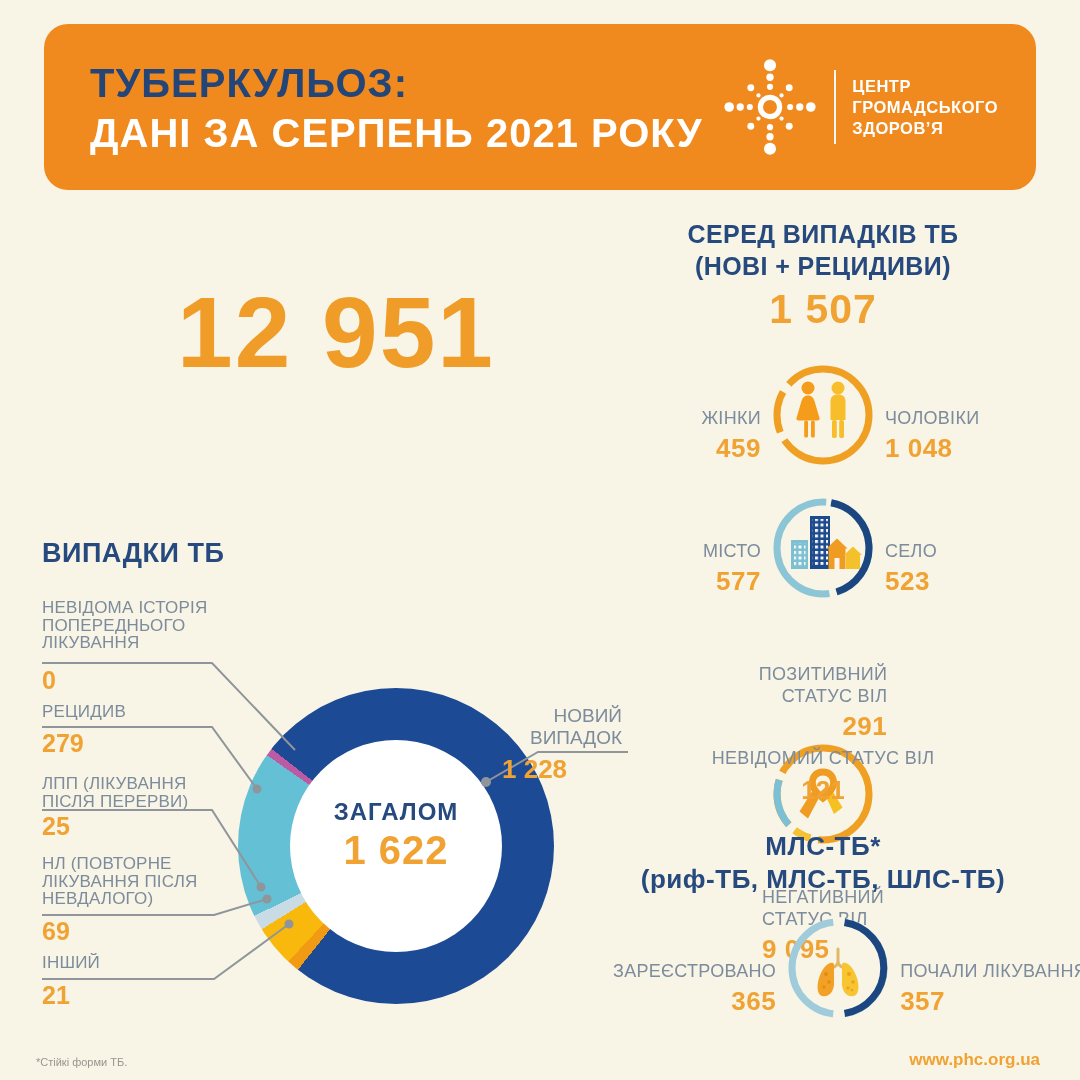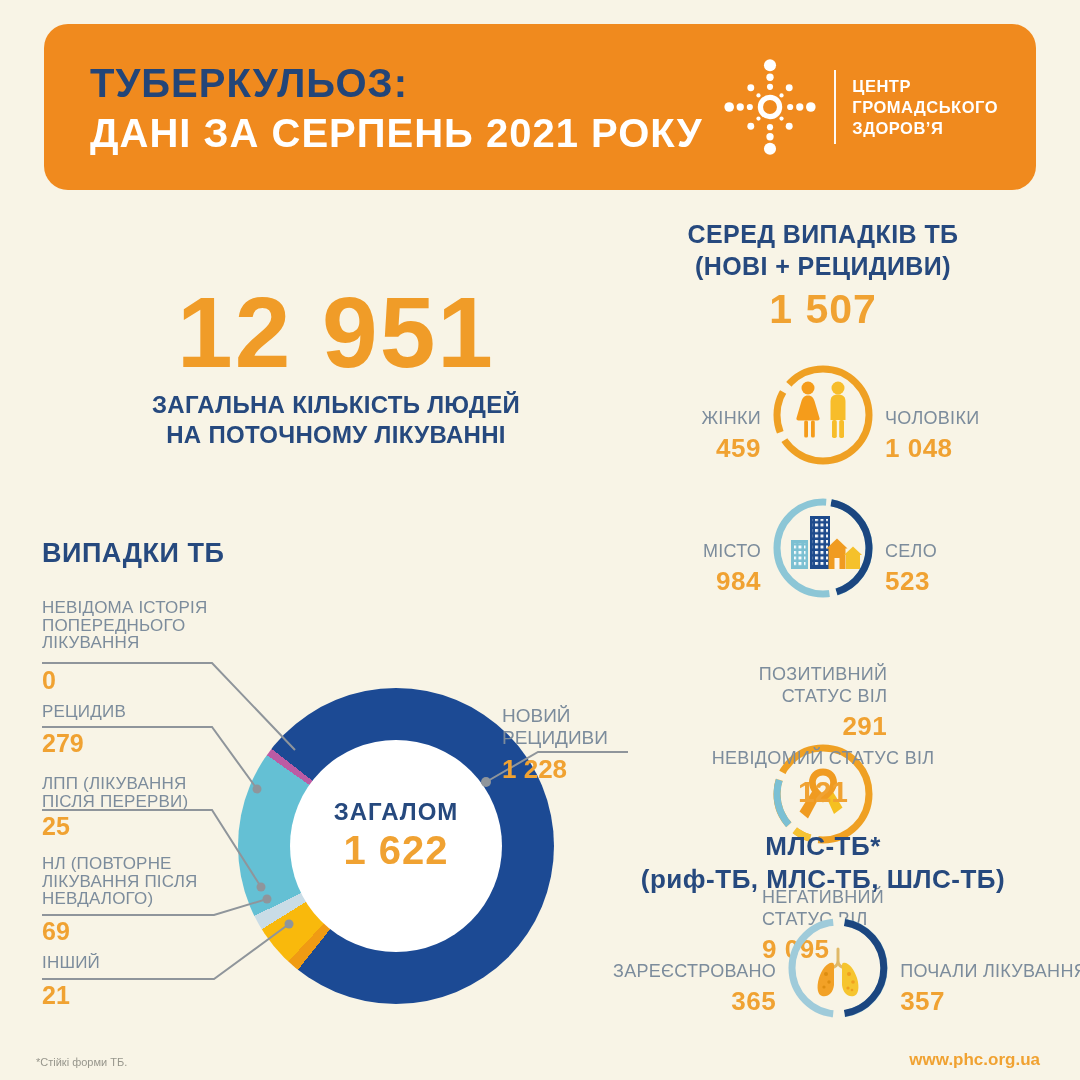--- a/index.html
+++ b/index.html
@@ -28,36 +28,36 @@
   .stat-row{position:absolute;left:613px;width:420px;height:104px;display:flex;align-items:center;}
   .stat-cell{flex:1;display:flex;flex-direction:column;gap:4px;margin-top:40px;}
   .stat-cell.left{align-items:flex-end;text-align:right;}
   .stat-cell.right{align-items:flex-start;text-align:left;}
   .stat-icon{width:104px;height:104px;flex:0 0 104px;margin:0 10px;}
   .stat-label{font-size:18px;color:#7C8C9C;white-space:pre-line;line-height:22px;
               letter-spacing:.3px;width:max-content;}
   .stat-value{font-size:26px;font-weight:bold;color:#F0A232;letter-spacing:.5px;}
   .center-note{position:absolute;left:613px;width:420px;text-align:center;}
   .center-note .lbl{font-size:18px;color:#7C8C9C;letter-spacing:.3px;}
-  .center-note .val{margin-top:6px;font-size:30px;font-weight:bold;color:#F0A232;}
+  .center-note .val{margin-top:6px;font-size:26px;font-weight:bold;color:#F0A232;}
   .mdr-title{position:absolute;left:613px;top:830px;width:420px;text-align:center;
              font-size:26px;font-weight:bold;color:#26497E;line-height:33px;letter-spacing:.5px;}
   
   .cases-title{position:absolute;left:42px;top:538px;font-size:27px;font-weight:bold;
                color:#26497E;letter-spacing:.5px;}
   .case-label{position:absolute;left:42px;font-size:17px;line-height:17.5px;color:#7C8C9C;
               letter-spacing:.2px;}
   .case-value{position:absolute;left:42px;font-size:25px;font-weight:bold;color:#F0A232;}
   
   .donut{position:absolute;left:238px;top:688px;width:316px;height:316px;border-radius:50%;}
   .donut-hole{position:absolute;left:52px;top:52px;width:212px;height:212px;border-radius:50%;
               background:#FFFFFF;text-align:center;}
   .donut-center-label{margin-top:58px;font-size:24px;font-weight:bold;color:#26497E;letter-spacing:1px;}
   .donut-center-value{margin-top:2px;font-size:40px;font-weight:bold;color:#F0A232;letter-spacing:1px;}
-  .newcase-label{position:absolute;left:502px;top:705px;width:120px;
+  .newcase-label{position:absolute;left:502px;top:705px;width:120px;text-align:right;
                  font-size:19px;line-height:22px;color:#7C8C9C;}
   .newcase-value{position:absolute;left:502px;top:754px;width:120px;text-align:left;
                  font-size:26px;font-weight:bold;color:#F0A232;}
   .leader-svg{position:absolute;left:0;top:0;pointer-events:none;}
   
   .footnote{position:absolute;left:36px;top:1056px;font-size:11px;color:#97968C;}
   .site-url{position:absolute;right:40px;top:1050px;font-size:17px;font-weight:bold;color:#F0A232;}
 </style>
 </head>
 <body>
@@ -99,24 +99,20 @@
       <div class="logo-text">
         <div>ЦЕНТР</div>
         <div>ГРОМАДСЬКОГО</div>
         <div>ЗДОРОВ’Я</div>
       </div>
     </div>
   </div>
 
   <div class="summary">
     <div class="summary-value">12 951</div>
-    <div class="summary-label">
-      <div>ЗАГАЛЬНА КІЛЬКІСТЬ ЛЮДЕЙ</div>
-      <div>НА ПОТОЧНОМУ ЛІКУВАННІ</div>
-    </div>
   </div>
 
   <div class="panel-title">
     <div>СЕРЕД ВИПАДКІВ ТБ</div>
     <div>(НОВІ + РЕЦИДИВИ)</div>
   </div>
   <div class="panel-total">1 507</div>
 
   <div class="stat-row" style="top:363px;">
     <div class="stat-cell left">
@@ -145,21 +141,21 @@
     </div>
     <div class="stat-cell right">
       <div class="stat-label">ЧОЛОВІКИ</div>
       <div class="stat-value">1 048</div>
     </div>
   </div>
 
   <div class="stat-row" style="top:496px;">
     <div class="stat-cell left">
       <div class="stat-label">МІСТО</div>
-      <div class="stat-value">984</div>
+      <div class="stat-value">577</div>
     </div>
     <div class="stat-icon">
       <svg width="104" height="104" viewBox="0 0 104 104">
         <defs>
           <pattern id="win" width="5.5" height="5.5" patternUnits="userSpaceOnUse">
             <rect width="3" height="3" fill="#FFFFFF" opacity="0.95"></rect>
           </pattern>
         </defs>
         <circle cx="52" cy="52" r="46" fill="none" stroke="#8CC6D6" stroke-width="7"></circle>
         <path d="M60,6.7 A46,46 0 0 1 65.4,96" fill="none" stroke="#1B4680" stroke-width="7"></path>
@@ -308,20 +304,20 @@
       <circle cx="257" cy="789" r="4.5"></circle>
       <circle cx="261" cy="887" r="4.5"></circle>
       <circle cx="267" cy="899" r="4.5"></circle>
       <circle cx="289" cy="924" r="4.5"></circle>
       <circle cx="486" cy="782" r="5"></circle>
     </g>
   </svg>
 
   <div class="newcase-label">
     <div>НОВИЙ</div>
-    <div>РЕЦИДИВИ</div>
+    <div>ВИПАДОК</div>
   </div>
   <div class="newcase-value">1 228</div>
 
   <div class="footnote">*Стійкі форми ТБ.</div>
   <div class="site-url">www.phc.org.ua</div>
 
 </div>
 
 </body></html>

